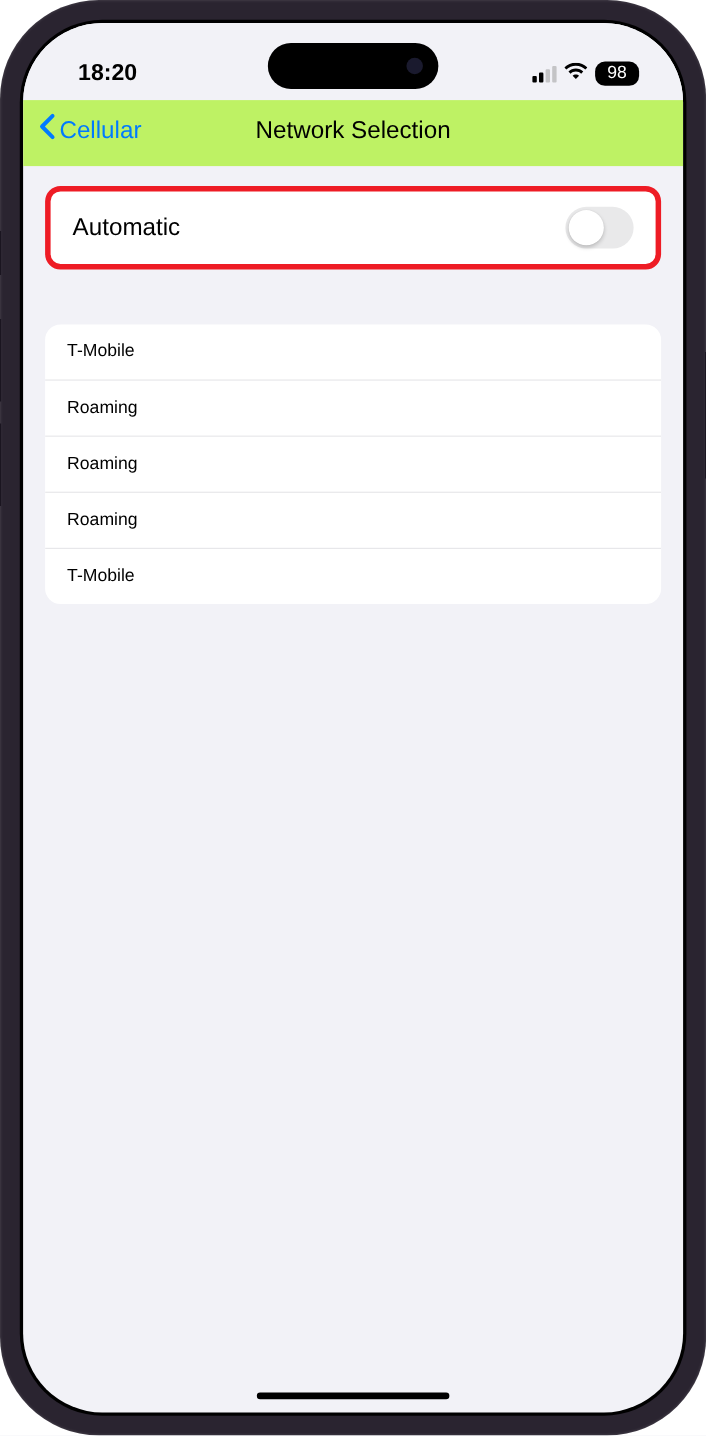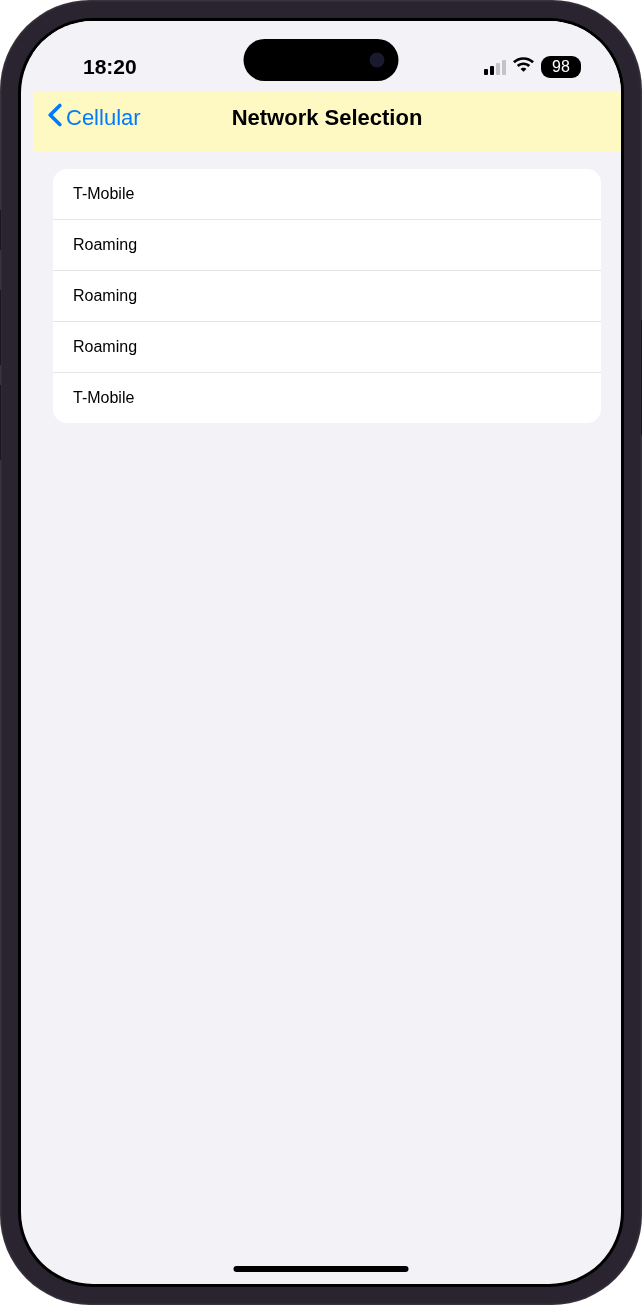--- a/index.html
+++ b/index.html
@@ -35,21 +35,20 @@
       padding: 3px;
     }
     
     .screen {
       width: 100%;
       height: 100%;
       background: #f2f2f7;
       border-radius: 72px;
       overflow: hidden;
       position: relative;
-      padding-left: 12px;
     }
     
     .side-button-left-1 {
       position: absolute;
       left: -3px;
       top: 210px;
       width: 4px;
       height: 40px;
       background: #1a1520;
       border-radius: 2px 0 0 2px;
@@ -160,21 +159,21 @@
       padding: 2px 7px;
       border-radius: 9px;
       min-width: 40px;
       text-align: center;
     }
     
     .nav-bar {
       display: flex;
       align-items: center;
       padding: 12px 20px 18px 14px;
-      background: #fef9c3;
+      background: #bef264;
       position: relative;
     }
     
     .back-button {
       display: flex;
       align-items: center;
       gap: 3px;
       color: #007aff;
       font-size: 22px;
       font-weight: 400;
@@ -184,21 +183,21 @@
     .back-chevron svg {
       width: 16px;
       height: 24px;
     }
     
     .nav-title {
       position: absolute;
       left: 50%;
       transform: translateX(-50%);
       font-size: 22px;
-      font-weight: 700;
+      font-weight: 400;
       color: #000;
     }
     
     .content {
       padding: 18px 20px;
     }
     
     .automatic-group {
       background: #fff;
       border-radius: 14px;
@@ -303,20 +302,26 @@
               <polyline points="10,2 2,10 10,18"></polyline>
             </svg>
           </span>
           <span>Cellular</span>
         </div>
         <div class="nav-title">Network Selection</div>
       </div>
 
       <div class="content">
 
+        <div class="automatic-group">
+          <span class="automatic-label">Automatic</span>
+          <div class="toggle-switch">
+            <div class="toggle-knob"></div>
+          </div>
+        </div>
 
         <div class="networks-group">
           <div class="network-item">
             <span>T-Mobile</span>
           </div>
           <div class="network-item">
             <span>Roaming</span>
           </div>
           <div class="network-item">
             <span>Roaming</span>

